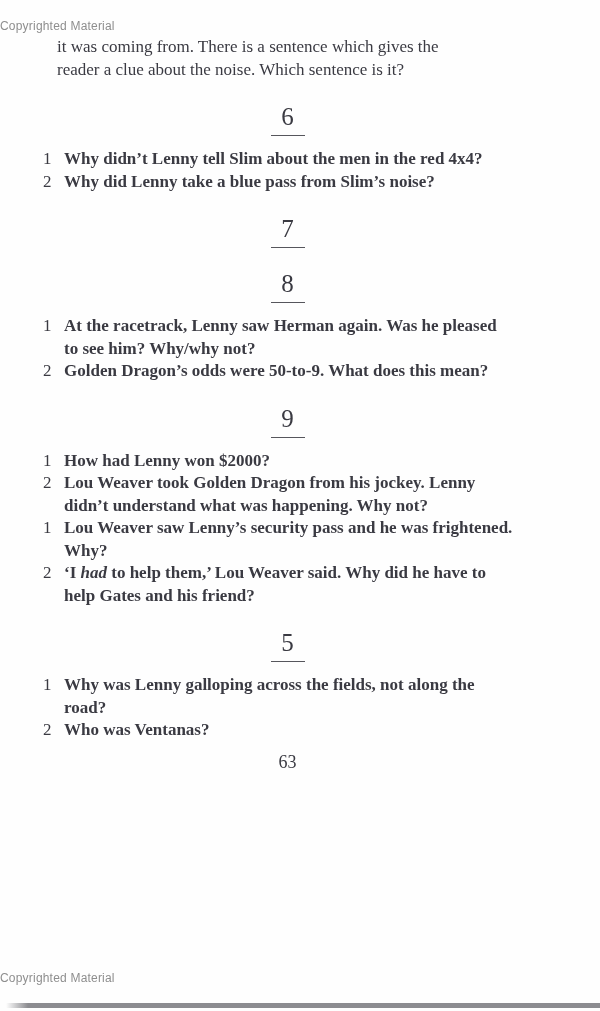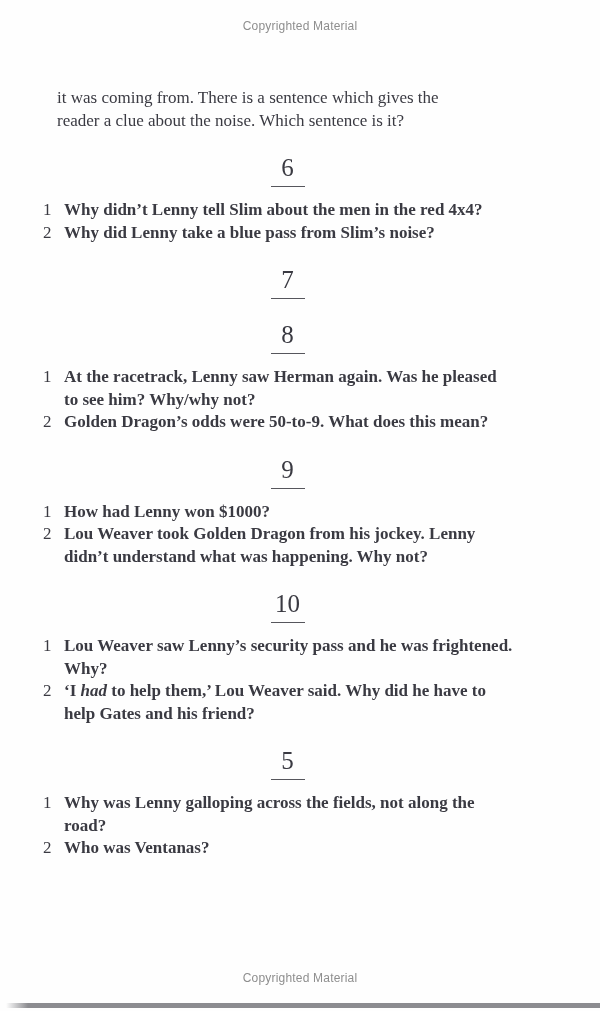--- a/index.html
+++ b/index.html
@@ -3,29 +3,29 @@
 <meta charset="utf-8">
 <style>
   html,body{margin:0;padding:0;}
   body{
     width:600px;height:1011px;position:relative;overflow:hidden;
     background:#fefefe;
     font-family:"Liberation Serif",serif;
     color:#3a3a42;
   }
   .copyright{
-    position:absolute;left:0;width:100%;text-align:center;
+    position:absolute;left:0;width:100%;
     font-family:"Liberation Sans",sans-serif;
     font-size:12px;letter-spacing:.2px;color:#8e8e8e;
   }
   .copyright.top{top:19px;}
   .copyright.bottom{top:971px;}
   .content{
-    position:absolute;top:0;left:35px;width:505px;padding-top:74px;
-    font-size:17px;line-height:22.5px;margin-top:13px;
+    position:absolute;top:0;left:35px;width:505px;padding-top:36px;
+    font-size:17px;line-height:22.5px;
   }
   .intro{margin:0 0 0 22px;}
   .section-heading{margin:23px 0 12px;text-align:center;}
   .section-num{
     display:inline-block;font-size:25px;line-height:25px;min-width:30px;
     text-align:center;padding:0 2px 6px;border-bottom:1.5px solid #56565c;
   }
   .section-para{margin:0;}
   .qrow{display:flex;padding-left:8px;}
   .qnum{flex:0 0 13px;margin-right:8px;}
@@ -66,29 +66,28 @@
         </div>
         <div class="qrow">
           <span class="qnum">2</span>
           <span class="qtext">Golden Dragon’s odds were 50-to-9. What does this mean?</span>
         </div>
       </div>
       <div class="section">
         <div class="section-heading"><span class="section-num">9</span></div>
         <div class="qrow">
           <span class="qnum">1</span>
-          <span class="qtext">How had Lenny won $1000?</span>
+          <span class="qtext">How had Lenny won $2000?</span>
         </div>
         <div class="qrow">
           <span class="qnum">2</span>
           <span class="qtext">Lou Weaver took Golden Dragon from his jockey. Lenny<br>didn’t understand what was happening. Why not?</span>
         </div>
       </div>
       <div class="section">
-        <div class="section-heading"><span class="section-num">10</span></div>
         <div class="qrow">
           <span class="qnum">1</span>
           <span class="qtext">Lou Weaver saw Lenny’s security pass and he was frightened.<br>Why?</span>
         </div>
         <div class="qrow">
           <span class="qnum">2</span>
           <span class="qtext">‘I <i>had</i> to help them,’ Lou Weaver said. Why did he have to<br>help Gates and his friend?</span>
         </div>
       </div>
       <div class="section">
@@ -96,16 +95,17 @@
         <div class="qrow">
           <span class="qnum">1</span>
           <span class="qtext">Why was Lenny galloping across the fields, not along the<br>road?</span>
         </div>
         <div class="qrow">
           <span class="qnum">2</span>
           <span class="qtext">Who was Ventanas?</span>
         </div>
       </div>
     </div>
+  <div class="pagenum">63</div>
 </div>
 
 <div class="copyright bottom">Copyrighted Material</div>
 <div class="scan-bar"></div>
 
 </body></html>

